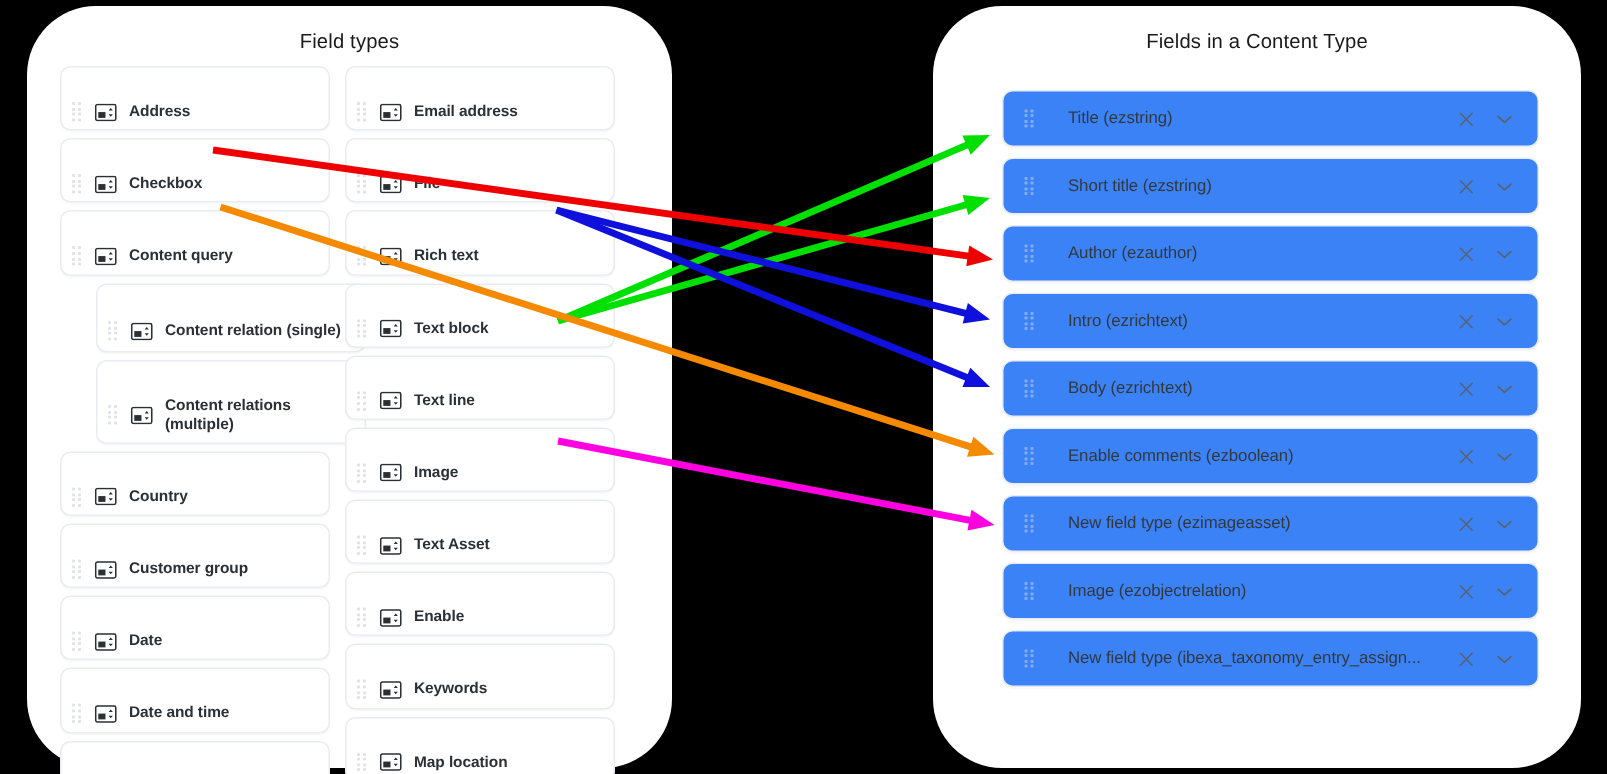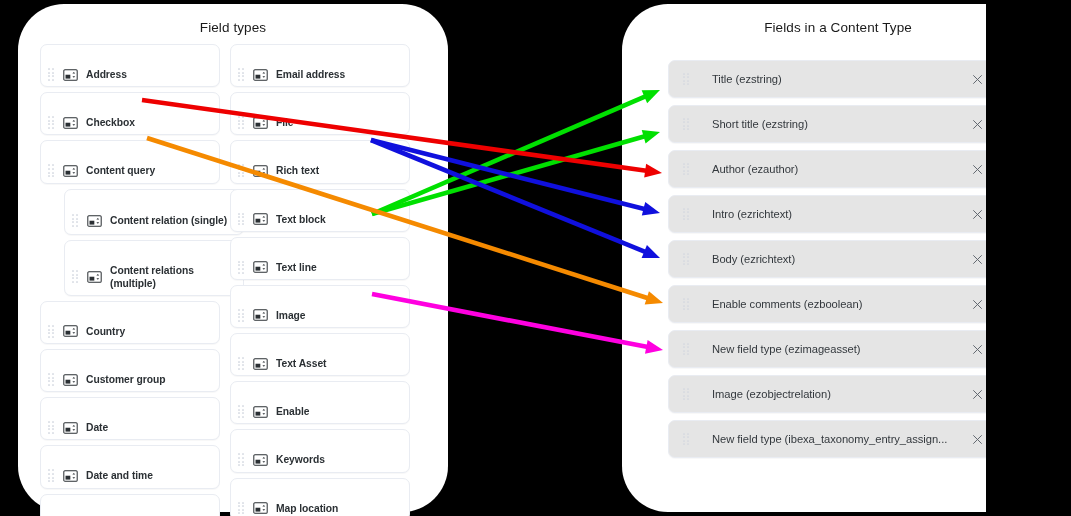--- a/index.html
+++ b/index.html
@@ -2,21 +2,21 @@
 <html><head>
 <meta charset="utf-8">
 <style>
   html, body {
     margin: 0;
     padding: 0;
     background: #000000;
   }
   #stage {
     position: relative;
-    width: 986px;
+    width: 1071px;
     height: 516px;
     background: #000000;
     overflow: hidden;
     font-family: "Liberation Sans", sans-serif;
   }
 
   
   .panel {
     position: absolute;
     background: #ffffff;
@@ -104,21 +104,21 @@
     left: 46px;
     top: 56px;
     width: 358px;
   }
   .fld-card {
     position: relative;
     box-sizing: border-box;
     width: 358px;
     height: 38px;
     margin-bottom: 7px;
-    background: #e5e5e5;
+    background: #3b82f6;
     border: 1px solid #e9ecf2;
     border-radius: 7px;
     display: flex;
     align-items: center;
     padding: 0 12px 0 14px;
     box-shadow: 0 1px 1px rgba(16,24,40,0.03);
   }
   .fld-dots {
     flex: 0 0 auto;
     width: 7px;

